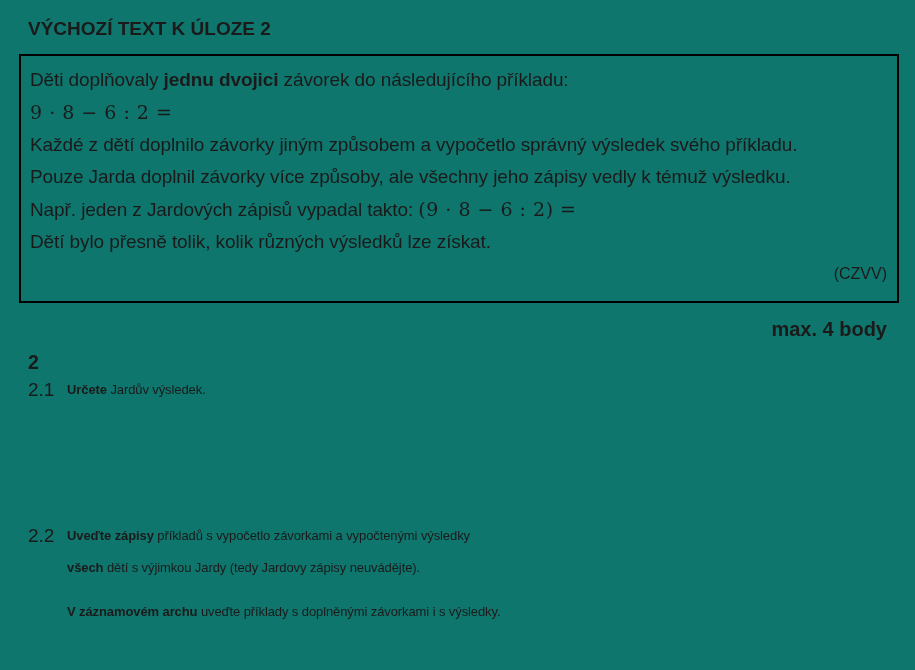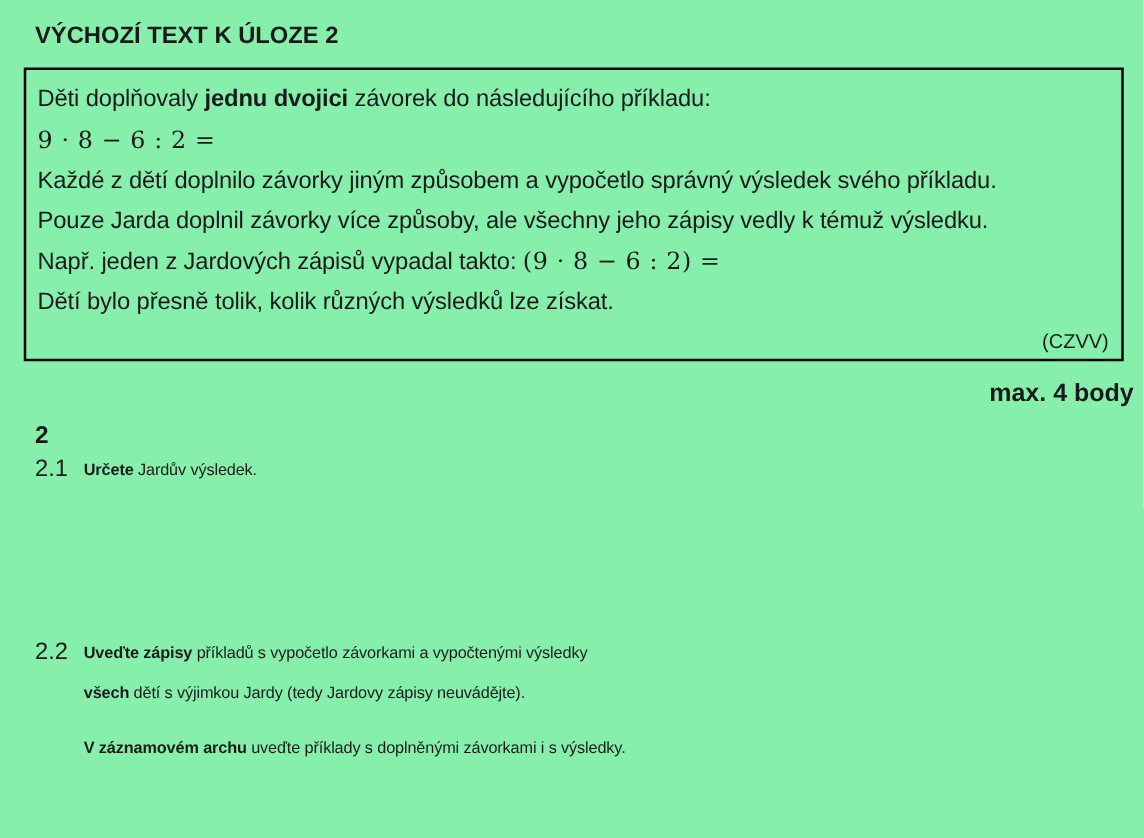--- a/index.html
+++ b/index.html
@@ -7,33 +7,33 @@
   body {
     width: 915px; height: 670px;
     background: #ffffff;
     color: #1a1a1a;
     font-family: "Liberation Sans", sans-serif;
   }
   .page {
     position: relative;
     width: 915px; height: 670px;
     overflow: hidden;
-    background: #86efac;
+    background: #0f766e;
   }
   .title {
     margin: 16px 0 0 28px;
     font-size: 19px;
     font-weight: 700;
     line-height: 25px;
     letter-spacing: 0;
   }
   .source-box {
     margin: 13px 16px 0 19px;
     border: 2px solid #000;
-    padding: 8px 8px 2px 7px;
+    padding: 8px 8px 16px 7px;
   }
   .box-line {
     font-size: 19px;
     line-height: 32px;
     letter-spacing: -0.1px;
     white-space: nowrap;
     padding-left: 2px;
   }
   .b { font-weight: 700; }
   .math {
@@ -42,21 +42,21 @@
     letter-spacing: 0.5px;
   }
   .attribution {
     text-align: right;
     font-size: 16px;
     line-height: 22px;
     margin-top: 5px;
     padding-right: 2px;
   }
   .points {
-    margin: 14px 8px 0 0;
+    margin: 14px 28px 0 0;
     text-align: right;
     font-weight: 700;
     font-size: 20px;
     line-height: 24px;
   }
   .task-number {
     margin: 9px 0 0 28px;
     font-weight: 700;
     font-size: 19.5px;
     line-height: 24px;

